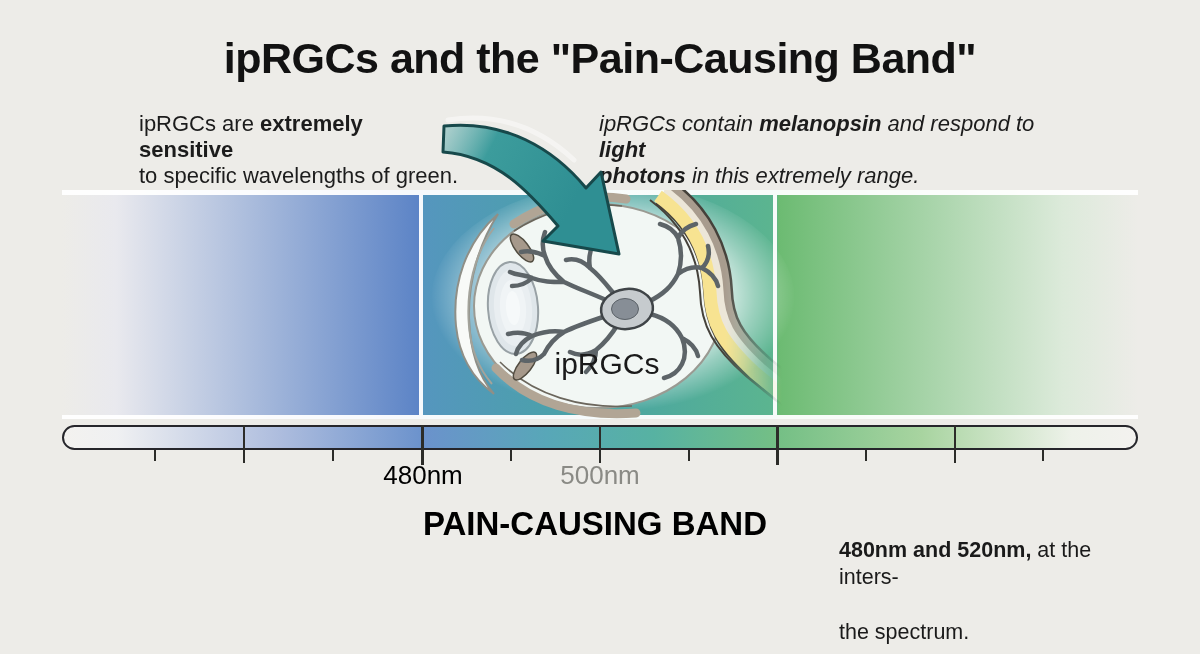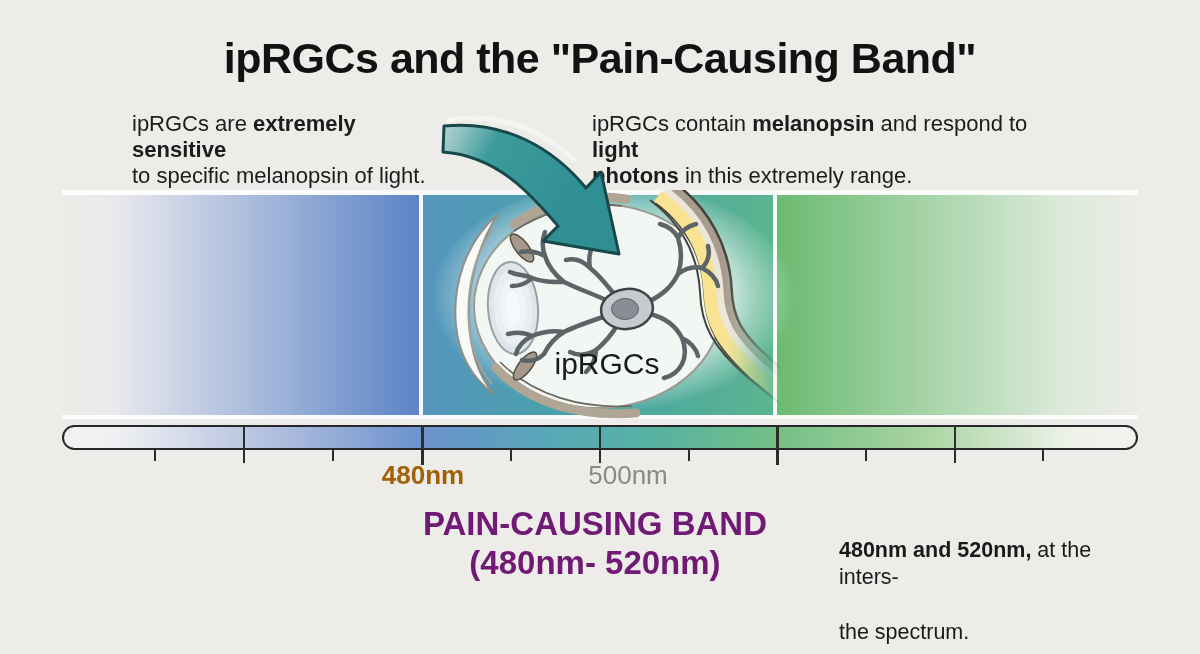--- a/index.html
+++ b/index.html
@@ -1,24 +1,24 @@
 <!DOCTYPE html>
 <html><head>
 <meta charset="utf-8">
 <style>
   html,body{margin:0;padding:0;}
   body{font-family:"Liberation Sans",sans-serif;background:#d8d6d2;}
   .canvas{position:relative;width:1200px;height:654px;margin:0 auto;background:#edecе8;
           background-color:#edece8;overflow:hidden;color:#141414;}
   .title{position:absolute;left:0;top:34px;width:100%;text-align:center;
          font-size:43px;font-weight:700;letter-spacing:-0.5px;color:#121212;}
-  .callout{position:absolute;font-size:22px;line-height:26px;color:#1c1c1c;}
+  .callout{position:absolute;font-size:22px;line-height:26px;color:#1c1c1c;margin-left:7px;}
   .callout b{font-weight:700;}
   .callout-left{left:132px;top:111px;width:320px;}
-  .callout-right{left:592px;top:111px;width:470px;}
+  .callout-right{left:592px;top:111px;width:470px;font-style:italic;}
 
   
   .band{position:absolute;left:62px;top:190px;width:1076px;height:229px;
         border-top:5px solid rgba(255,255,255,0.95);
         border-bottom:4px solid rgba(255,255,255,0.95);
         box-sizing:border-box;
         background:linear-gradient(90deg,
           #edece8 0%, #e9e9ee 5%,
           #5b83c6 33.4%, #5596be 33.6%,
           #48a4a4 50%,
@@ -37,39 +37,39 @@
         border:2.5px solid #26262b;border-radius:14px;box-sizing:border-box;
         background:linear-gradient(90deg,
           #f3f2ef 0%, #eff0f2 5%, #aebdde 20%,
           #6b92cc 33.5%, #58a7b8 45%, #57b2a2 55%,
           #74bf85 66.5%, #a8d4a0 80%, #eef2ea 94%, #f3f2ef 100%);}
   .tick{position:absolute;width:2px;background:#2c2c29;}
   .tick.short{top:450px;height:11px;}
   .tick.tall{top:425px;height:38px;}
   .tick.major{width:3px;height:40px;}
   .wl-label{position:absolute;top:460px;width:140px;text-align:center;font-size:26px;}
-  .wl-strong{font-weight:700;color:#a16207;}
+  .wl-strong{font-weight:400;color:#000000;}
   .wl-muted{font-weight:400;color:#8a8a85;}
 
   .pain-band{position:absolute;left:395px;top:504px;width:400px;text-align:center;
-        font-size:33px;font-weight:700;line-height:39px;color:#701a75;}
+        font-size:33px;font-weight:700;line-height:39px;color:#000000;}
   .footnote{position:absolute;left:839px;top:509px;width:308px;
         font-size:21.5px;line-height:27.5px;color:#1a1a1a;}
   .footnote b{font-weight:700;}
 </style>
 </head>
 <body>
 
 <div class="canvas">
 
   <div class="title">ipRGCs and the "Pain-Causing Band"</div>
 
   <div class="callout callout-left">
     <span>ipRGCs are </span><b>extremely sensitive</b><br>
-    <span>to specific melanopsin of light.</span>
+    <span>to specific wavelengths of green.</span>
   </div>
 
   <div class="callout callout-right">
     <span>ipRGCs contain </span><b>melanopsin</b><span> and respond to </span><b>light</b><br>
     <b>photons</b><span> in this extremely range.</span>
   </div>
 
   <div class="band">
     <div class="band-divider divider-480"></div>
     <div class="band-divider divider-520"></div>
@@ -166,25 +166,24 @@
   <div class="tick tall major" style="left:421px"></div>
   <div class="tick short" style="left:510px"></div>
   <div class="tick tall" style="left:599px"></div>
   <div class="tick short" style="left:688px"></div>
   <div class="tick tall major" style="left:776px"></div>
   <div class="tick short" style="left:865px"></div>
   <div class="tick tall" style="left:954px"></div>
   <div class="tick short" style="left:1042px"></div>
 
   <div class="wl-label wl-strong" style="left:353px">480nm</div>
-  <div class="wl-label wl-muted" style="left:558px">500nm</div>
+  <div class="wl-label wl-muted" style="left:530px">500nm</div>
 
   <div class="pain-band">
     <span>PAIN-CAUSING BAND</span><br>
-    <span>(480nm- 520nm)</span>
   </div>
 
   <div class="footnote">
     <br>
     <b>480nm and 520nm,</b><span> at the inters-</span><br>
     <br>
     <span>the spectrum.</span>
   </div>
 
 </div>

